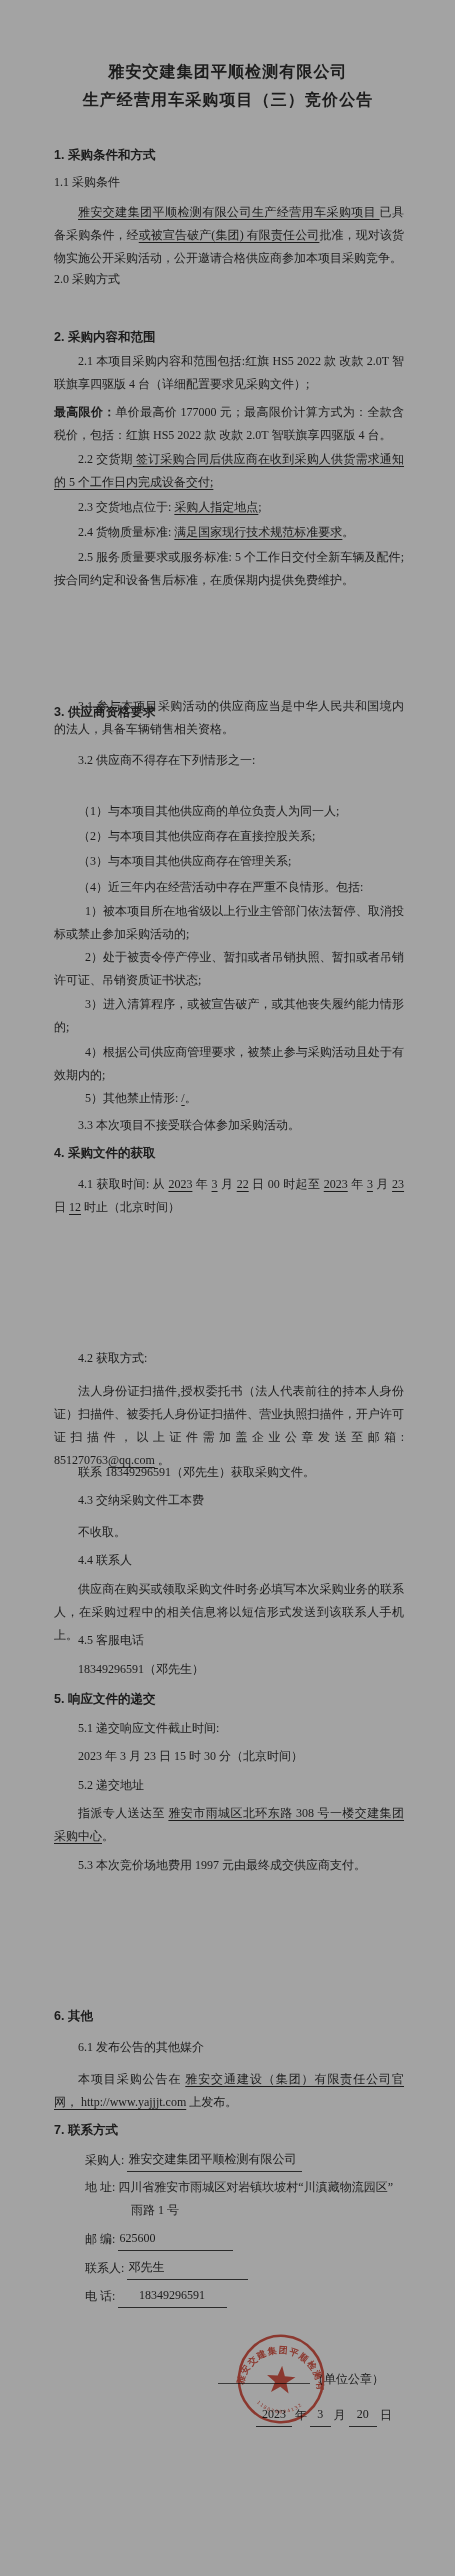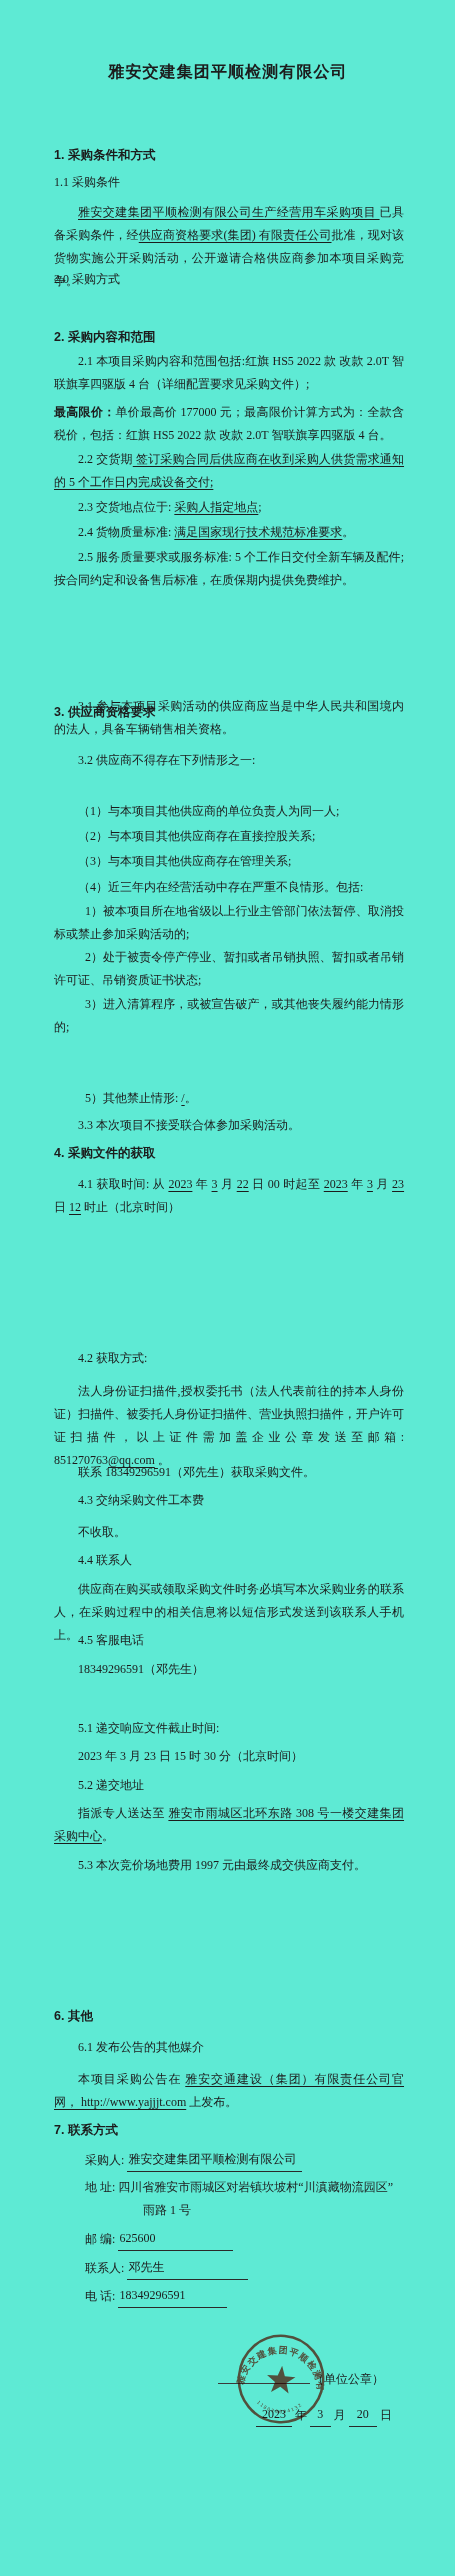--- a/index.html
+++ b/index.html
@@ -1,50 +1,51 @@
 <!DOCTYPE html>
 <html style="font-size:9px"><head>
 <meta charset="utf-8">
 <style>
   html,body{margin:0;padding:0;background:#ffffff;}
   .page{
     position:relative;width:456px;height:2576px;margin:0 auto;
-    background:#5eead4;color:#1c1c1c;
+    background:#a3a3a3;color:#1c1c1c;
     font-family:"Liberation Serif","DejaVu Serif",serif;
     font-size:12px;line-height:23px;overflow:hidden;
   }
   .blk{position:absolute;left:54px;width:350px;text-align:justify;}
   .center{left:0;width:456px;text-align:center;}
   .title{font-size:16px;font-weight:bold;line-height:25px;letter-spacing:1.1px;}
   .h{font-family:"Liberation Sans","DejaVu Sans",sans-serif;font-weight:bold;font-size:12.5px;text-align:left;}
   .ind{text-indent:24px;}
   .ind2{text-indent:31px;}
   .b{font-weight:bold;}
   .u{text-decoration:underline;text-underline-offset:3.4px;text-decoration-thickness:0.6px;}
   .fill{display:inline-block;border-bottom:0.6px solid #2a2a2a;padding:0 2.3px 0 1.1px;vertical-align:bottom;}
   .blank{display:inline-block;border-bottom:0.6px solid #2a2a2a;text-align:center;vertical-align:bottom;}
   .contact{left:85px;width:330px;text-align:left;}
-  .addr2{margin-left:58px;}
+  .addr2{margin-left:46px;}
   .nowrap{white-space:nowrap;margin-top:28px;}
   .sealline{position:absolute;left:218px;top:2383px;width:92px;height:0.6px;background:#3a3a3a;z-index:1;}
   .seallabel{position:absolute;left:312px;top:2368px;z-index:1;}
   .dateline{position:absolute;left:256px;top:2403px;z-index:1;white-space:nowrap;}
   .stamp{position:absolute;left:232px;top:2330px;width:98px;height:98px;transform:rotate(5deg);opacity:.88;mix-blend-mode:multiply;z-index:3;}
 </style>
 </head>
 <body>
 
 <div class="page">
 
   <div class="blk center title" style="top:59px">雅安交建集团平顺检测有限公司</div>
+  <div class="blk center title" style="top:87px">生产经营用车采购项目（三）竞价公告</div>
 
   <div class="blk h" style="top:144px">1. 采购条件和方式</div>
   <div class="blk" style="top:171px">1.1 采购条件</div>
   <div class="blk ind" style="top:201px">
-    <span class="u">雅安交建集团平顺检测有限公司生产经营用车采购项目 </span><span>已具备采购条件，经</span><span class="u">供应商资格要求(集团) 有限责任公司</span><span>批准，现对该货物实施公开采购活动，公开邀请合格供应商参加本项目采购竞争。</span>
+    <span class="u">雅安交建集团平顺检测有限公司生产经营用车采购项目 </span><span>已具备采购条件，经</span><span class="u">或被宣告破产(集团) 有限责任公司</span><span>批准，现对该货物实施公开采购活动，公开邀请合格供应商参加本项目采购竞争。</span>
   </div>
   <div class="blk" style="top:268px">2.0 采购方式</div>
 
   <div class="blk h" style="top:326px">2. 采购内容和范围</div>
   <div class="blk ind" style="top:350px">2.1 本项目采购内容和范围包括:红旗 HS5 2022 款 改款 2.0T 智联旗享四驱版 4 台（详细配置要求见采购文件）;</div>
   <div class="blk" style="top:401px">
     <span class="b">最高限价：</span><span>单价最高价 177000 元；最高限价计算方式为：全款含税价，包括：红旗 HS5 2022 款 改款 2.0T 智联旗享四驱版 4 台。</span>
   </div>
   <div class="blk ind" style="top:448px">
     <span>2.2 交货期</span><span class="u">  签订采购合同后供应商在收到采购人供货需求通知的 5 个工作日内完成设备交付;</span>
@@ -60,20 +61,21 @@
   <div class="blk h" style="top:701px">3. 供应商资格要求</div>
   <div class="blk ind" style="top:695px">3.1 参与本项目采购活动的供应商应当是中华人民共和国境内的法人，具备车辆销售相关资格。</div>
   <div class="blk ind" style="top:749px">3.2 供应商不得存在下列情形之一:</div>
   <div class="blk ind" style="top:800px">（1）与本项目其他供应商的单位负责人为同一人;</div>
   <div class="blk ind" style="top:825px">（2）与本项目其他供应商存在直接控股关系;</div>
   <div class="blk ind" style="top:850px">（3）与本项目其他供应商存在管理关系;</div>
   <div class="blk ind" style="top:876px">（4）近三年内在经营活动中存在严重不良情形。包括:</div>
   <div class="blk ind2" style="top:900px">1）被本项目所在地省级以上行业主管部门依法暂停、取消投标或禁止参加采购活动的;</div>
   <div class="blk ind2" style="top:946px">2）处于被责令停产停业、暂扣或者吊销执照、暂扣或者吊销许可证、吊销资质证书状态;</div>
   <div class="blk ind2" style="top:993px">3）进入清算程序，或被宣告破产，或其他丧失履约能力情形的;</div>
+  <div class="blk ind2" style="top:1041px">4）根据公司供应商管理要求，被禁止参与采购活动且处于有效期内的;</div>
   <div class="blk ind2" style="top:1087px">
     <span>5）其他禁止情形: </span><span class="u">/</span><span>。</span>
   </div>
   <div class="blk ind" style="top:1114px">3.3 本次项目不接受联合体参加采购活动。</div>
 
   <div class="blk h" style="top:1142px">4. 采购文件的获取</div>
   <div class="blk ind" style="top:1173px">
     <span>4.1 获取时间: 从 </span><span class="u">2023</span><span> 年 </span><span class="u">3</span><span> 月 </span><span class="u">22</span><span> 日 00 时起至 </span><span class="u">2023</span><span> 年 </span><span class="u">3</span><span> 月 </span><span class="u">23</span><span> 日 </span><span class="u">12</span><span> 时止（北京时间）</span>
   </div>
   <div class="blk ind" style="top:1347px">4.2 获取方式:</div>
@@ -81,20 +83,21 @@
     <span>法人身份证扫描件,授权委托书（法人代表前往的持本人身份证）扫描件、被委托人身份证扫描件、营业执照扫描件，开户许可证扫描件，以上证件需加盖企业公章发送至邮箱: 851270763</span><span class="u">@qq.com</span><span> 。</span>
   </div>
   <div class="blk ind" style="top:1461px">联系 18349296591（邓先生）获取采购文件。</div>
   <div class="blk ind" style="top:1489px">4.3 交纳采购文件工本费</div>
   <div class="blk ind" style="top:1521px">不收取。</div>
   <div class="blk ind" style="top:1549px">4.4 联系人</div>
   <div class="blk ind" style="top:1578px">供应商在购买或领取采购文件时务必填写本次采购业务的联系人，在采购过程中的相关信息将以短信形式发送到该联系人手机上。</div>
   <div class="blk ind" style="top:1629px">4.5 客服电话</div>
   <div class="blk ind" style="top:1658px">18349296591（邓先生）</div>
 
+  <div class="blk h" style="top:1688px">5. 响应文件的递交</div>
   <div class="blk ind" style="top:1717px">5.1 递交响应文件截止时间:</div>
   <div class="blk ind" style="top:1745px">2023 年 3 月 23 日 15 时 30 分（北京时间）</div>
   <div class="blk ind" style="top:1774px">5.2 递交地址</div>
   <div class="blk ind" style="top:1802px">
     <span>指派专人送达至 </span><span class="u">雅安市雨城区北环东路 308 号一楼交建集团采购中心</span><span>。</span>
   </div>
   <div class="blk ind" style="top:1854px">5.3 本次竞价场地费用 1997 元由最终成交供应商支付。</div>
 
   <div class="blk h" style="top:2005px">6. 其他</div>
   <div class="blk ind" style="top:2036px">6.1 发布公告的其他媒介</div>
@@ -110,21 +113,21 @@
     <span class="nowrap"><span>地 址: </span><span>四川省雅安市雨城区对岩镇坎坡村“川滇藏物流园区”</span></span><br>
     <span class="addr2">雨路 1 号</span>
   </div>
   <div class="blk contact" style="top:2227px">
     <span>邮 编: </span><span class="fill" style="width:111px;text-align:left">625600</span>
   </div>
   <div class="blk contact" style="top:2256px">
     <span>联系人: </span><span class="fill" style="width:117px;text-align:left">邓先生</span>
   </div>
   <div class="blk contact" style="top:2284px">
-    <span>电 话: </span><span class="fill" style="width:105px;text-align:left">18349296591</span>
+    <span>电 话: </span><span class="fill" style="width:105px;text-align:center">18349296591</span>
   </div>
 
   <div class="sealline"></div>
   <div class="seallabel">（单位公章）</div>
 
   <div class="dateline">
     <span class="blank" style="width:36px">2023</span><span> 年 </span><span class="blank" style="width:20.5px">3</span><span> 月 </span><span class="blank" style="width:28.5px">20</span><span> 日</span>
   </div>
 
   <div class="stamp">

